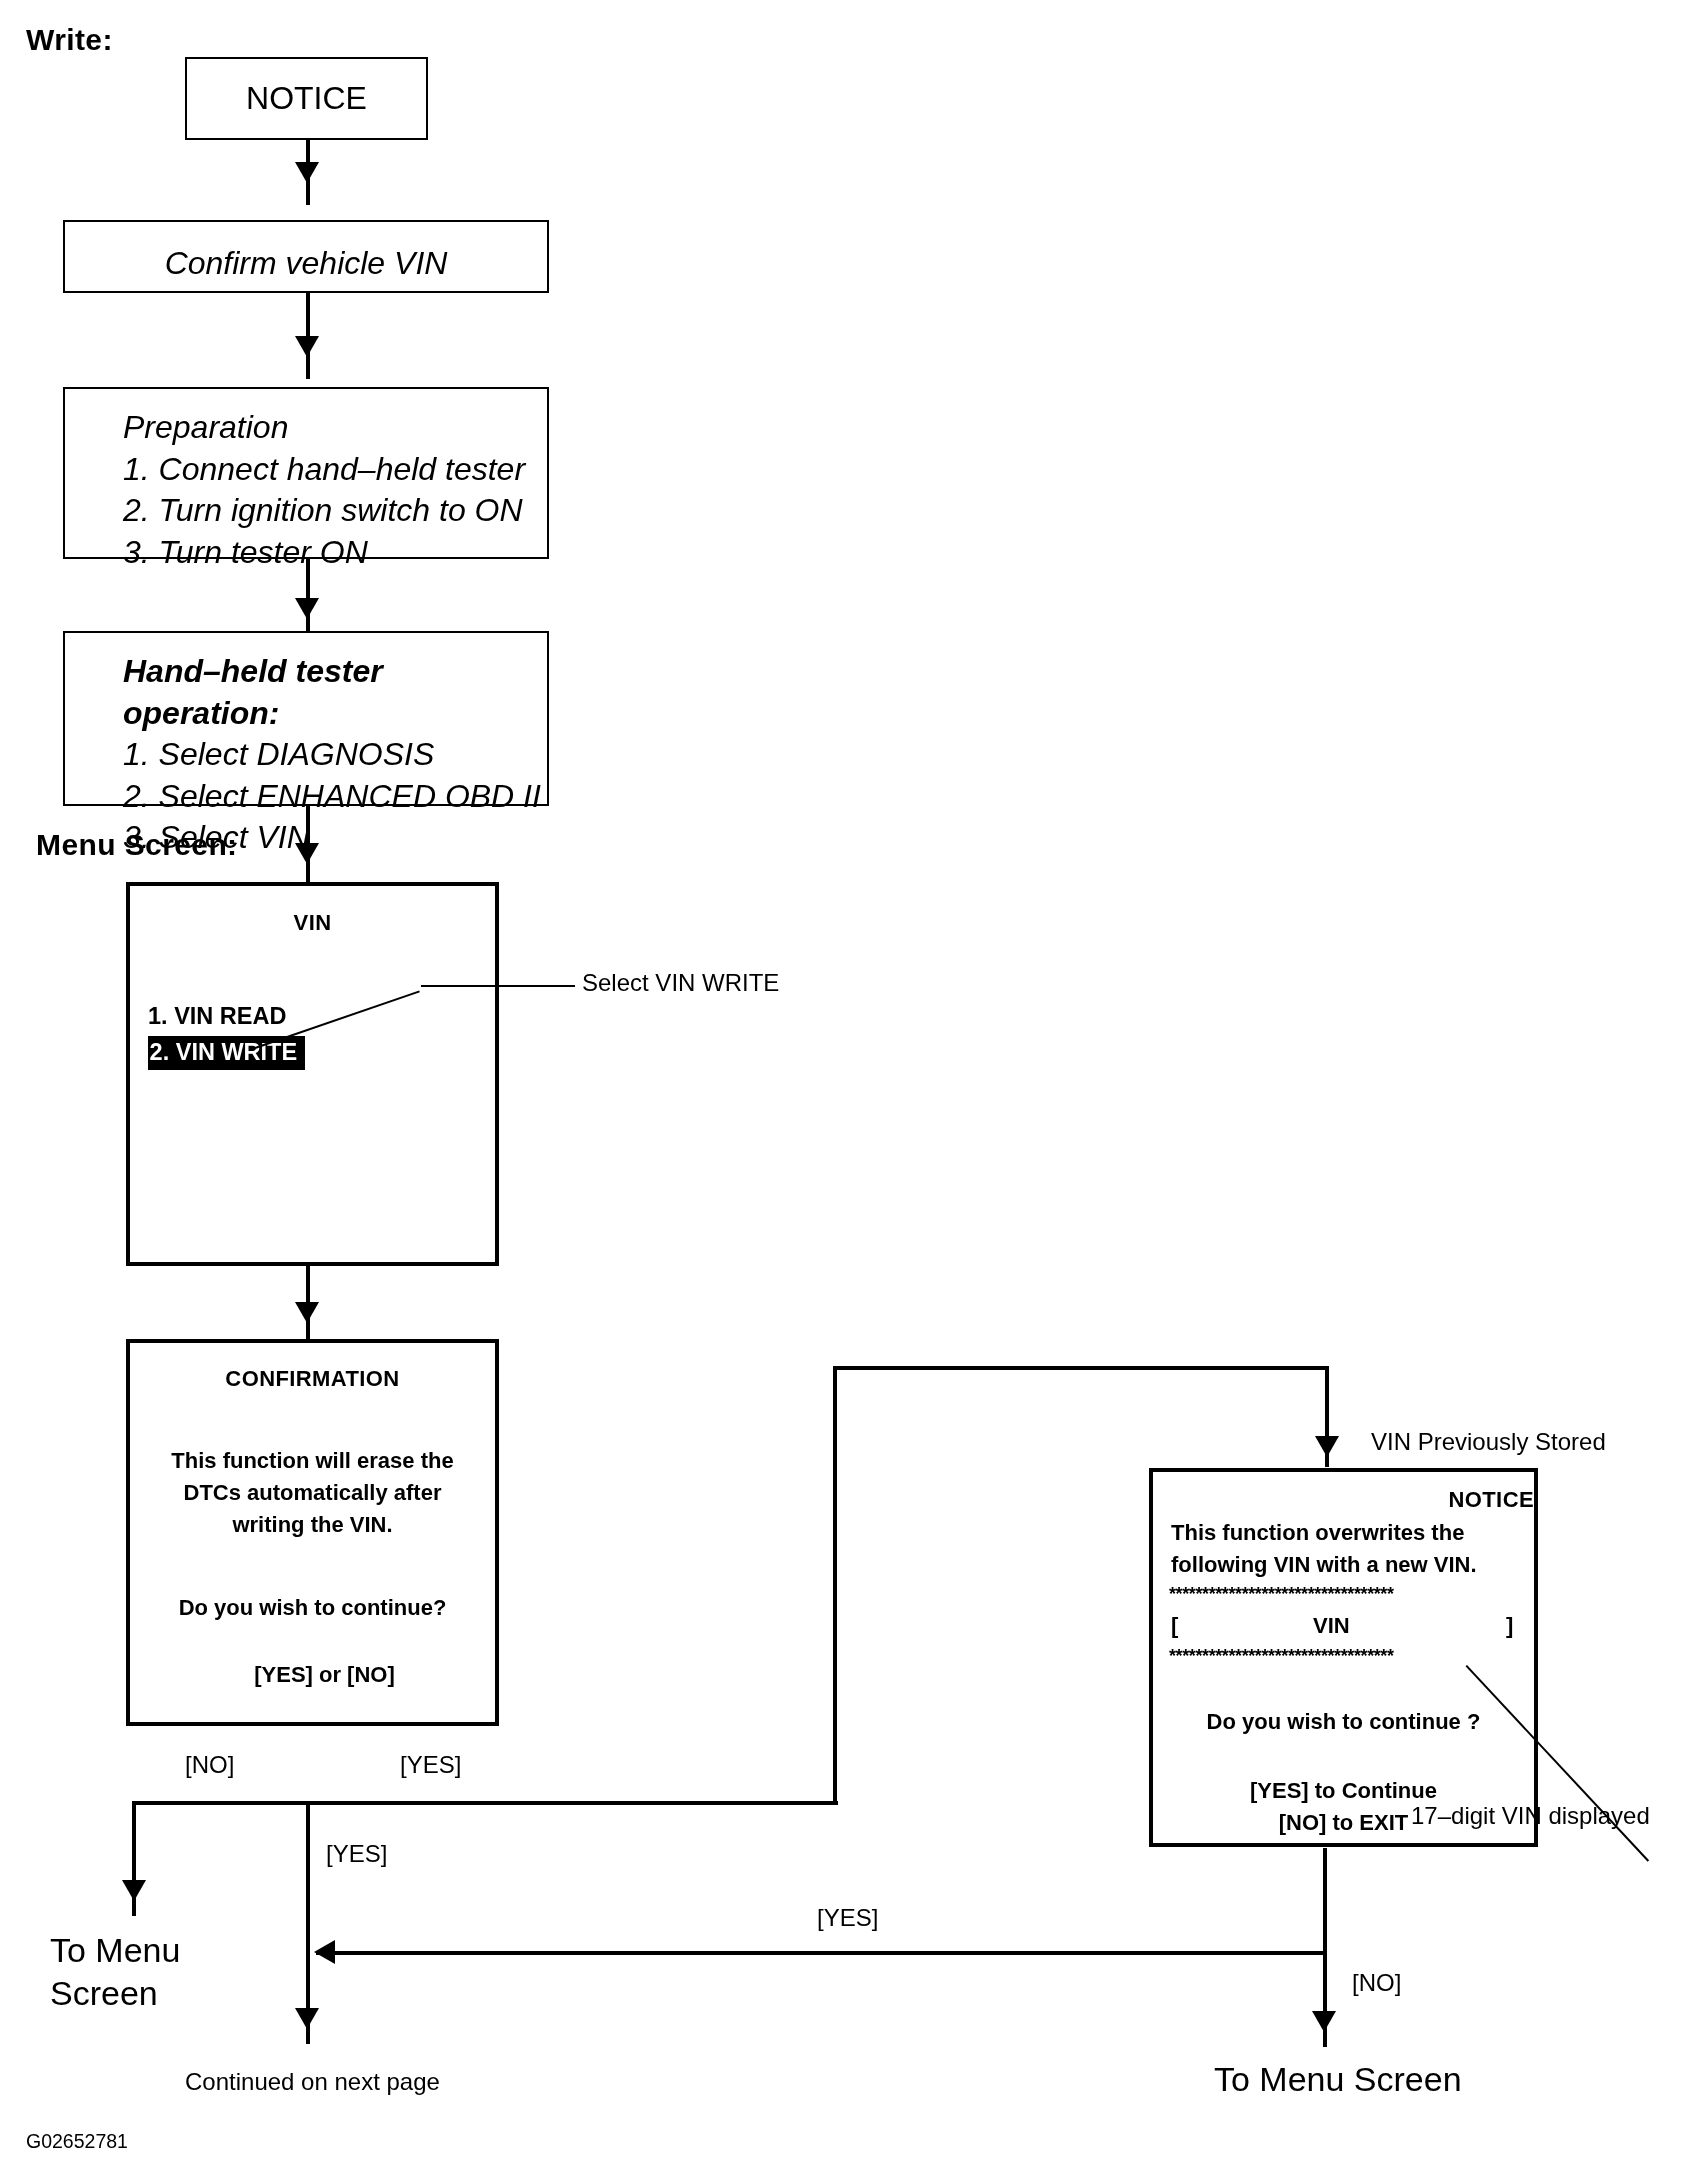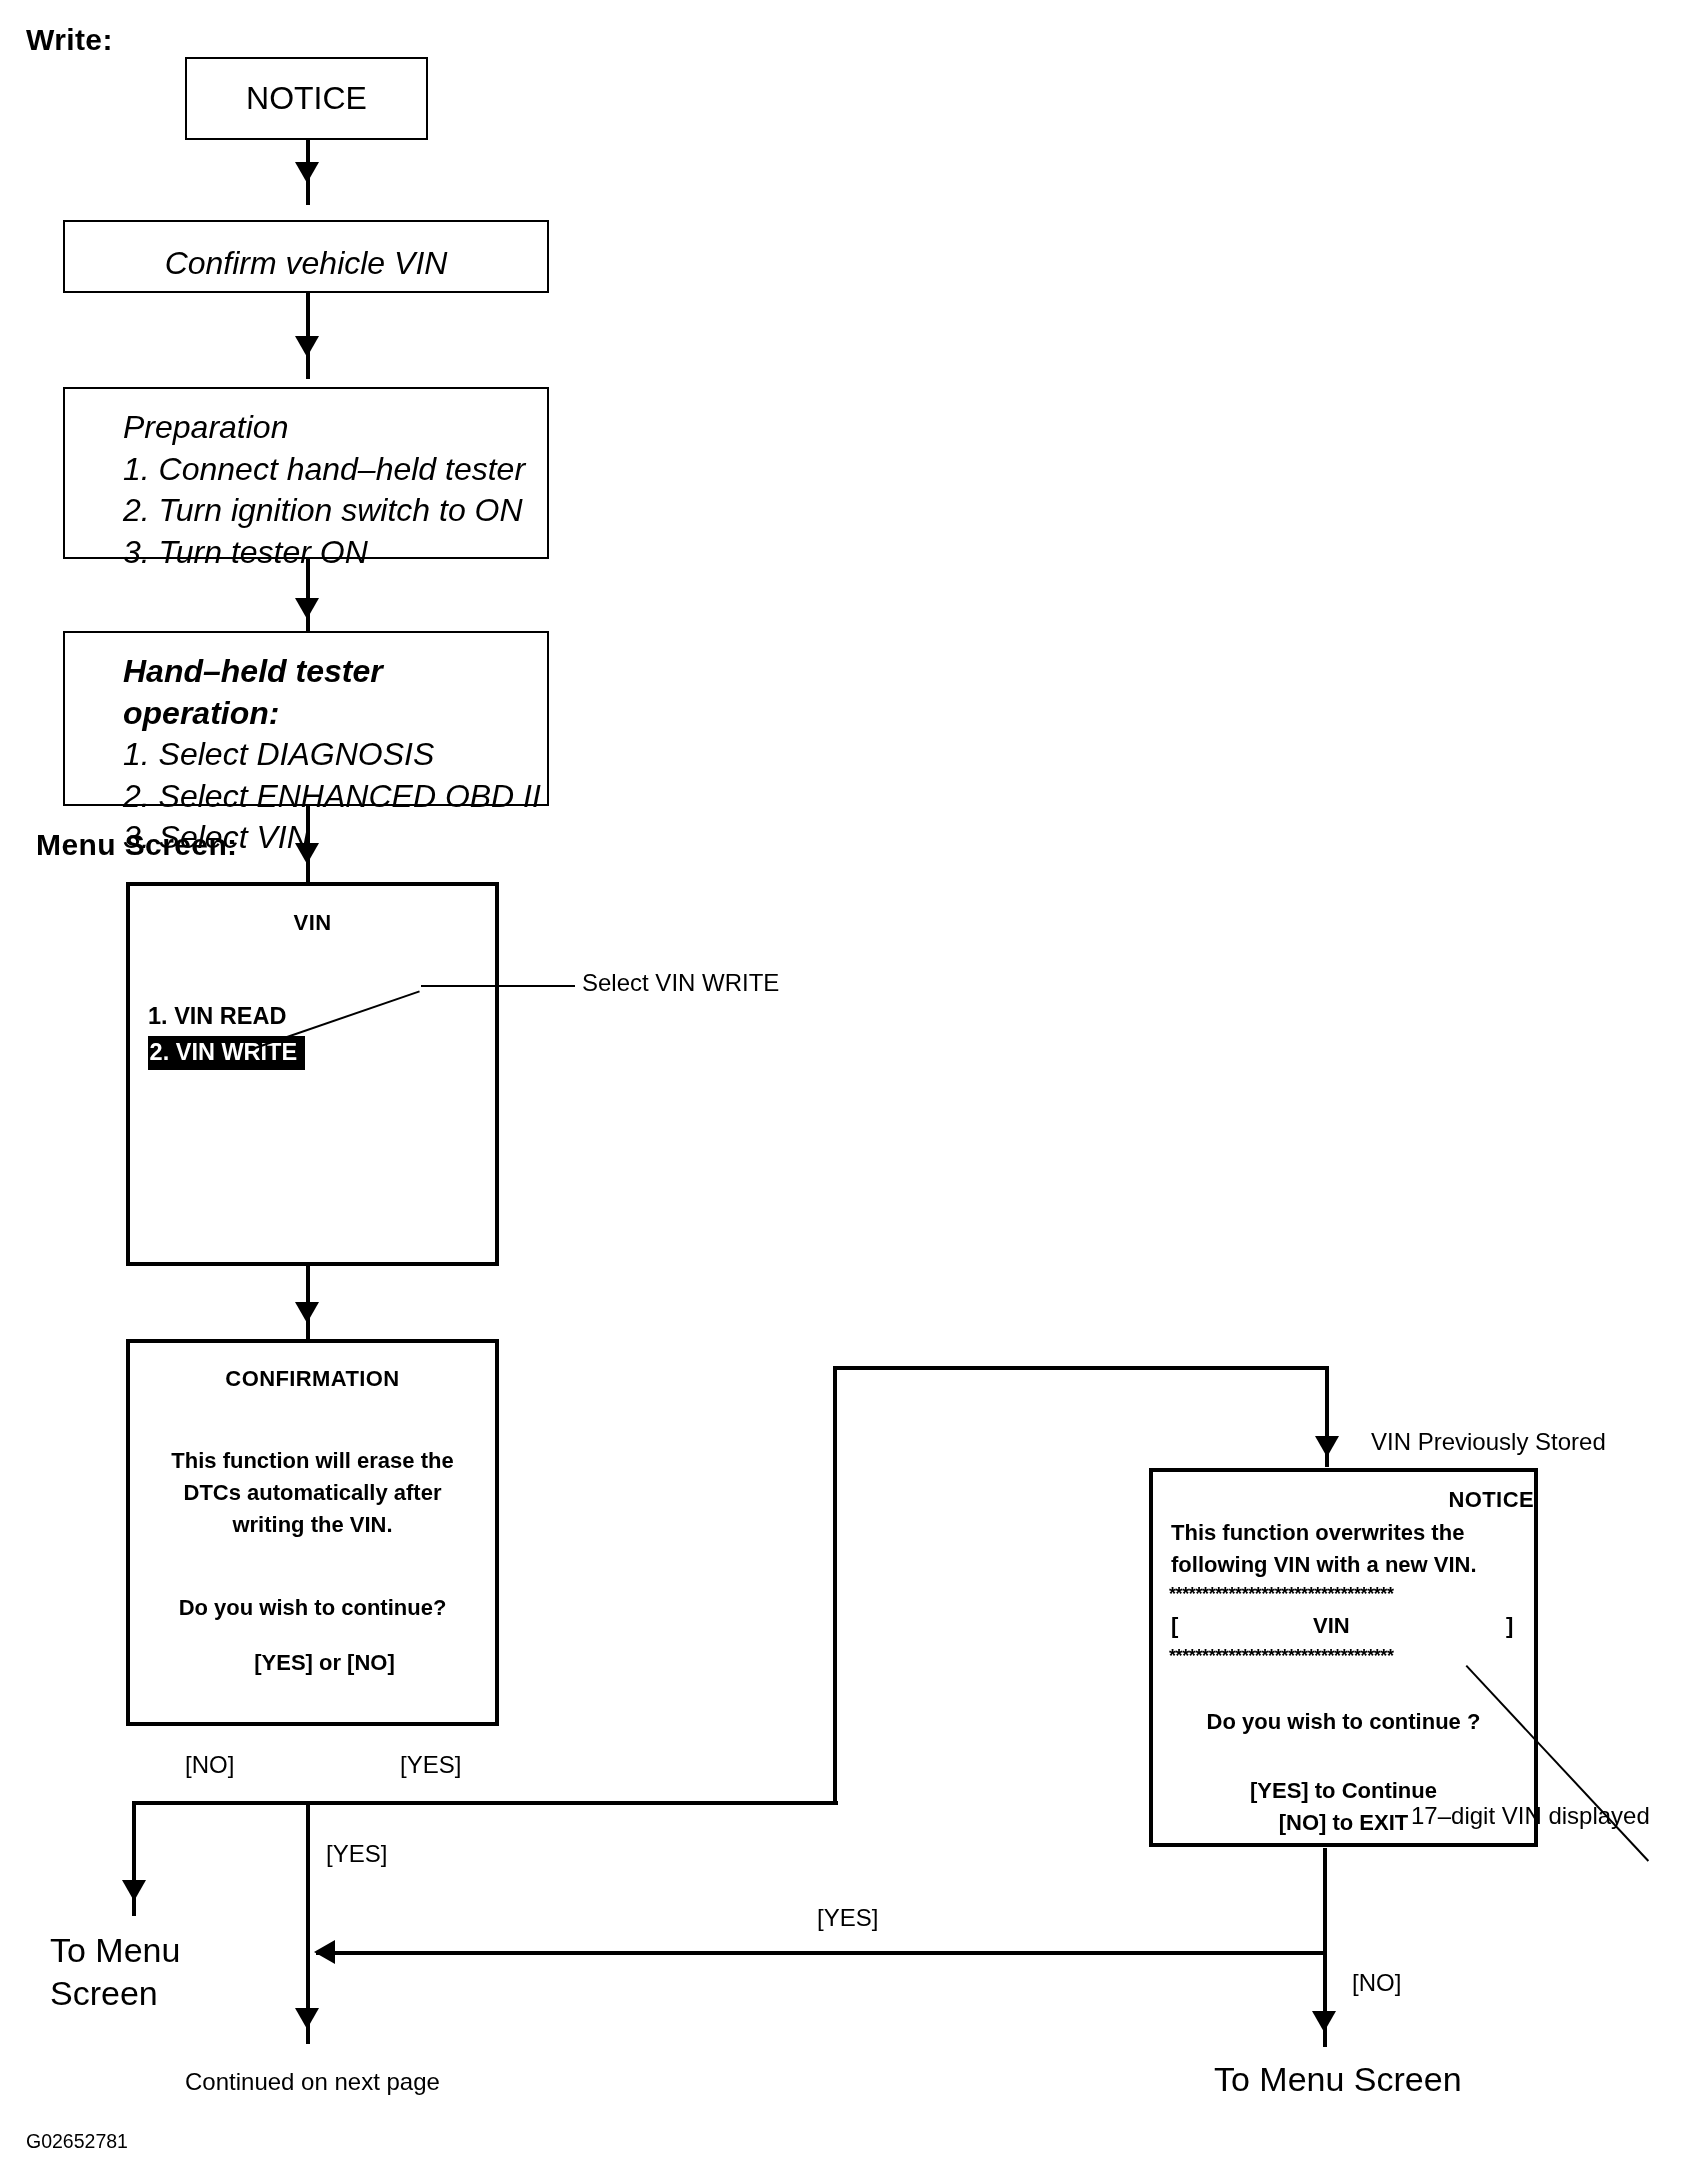--- a/index.html
+++ b/index.html
@@ -189,21 +189,21 @@
   <div class="arrow-down" style="left:295px; top:1302px;"></div>
 
   <div class="box thick" style="left:126px; top:1339px; width:373px; height:387px;">
     <div class="screen-title" style="margin-top:23px;">CONFIRMATION</div>
     <div style="margin-top:53px;">
       <div class="screen-line center">This function will erase the</div>
       <div class="screen-line center">DTCs automatically after</div>
       <div class="screen-line center">writing the VIN.</div>
     </div>
     <div class="screen-line center" style="margin-top:51px;">Do you wish to continue?</div>
-    <div class="screen-line center" style="margin-top:23px;padding-left:24px;">[YES] or [NO]</div>
+    <div class="screen-line center" style="margin-top:35px;padding-left:24px;">[YES] or [NO]</div>
   </div>
 
   <div class="box thick" style="left:1149px; top:1468px; width:389px; height:379px;">
     <div class="screen-title" style="margin-top:14.6px;text-align:right;">NOTICE</div>
     <div style="margin-top:4.9px; padding-left:18px;">
       <div class="screen-line">This function overwrites the</div>
       <div class="screen-line">following VIN with a new VIN.</div>
     </div>
     <div class="stars" style="margin-top:3.2px; padding-left:16px; width:357px;">**********************************</div>
     <div style="position:relative; height:36px; margin-top:4.9px;">

